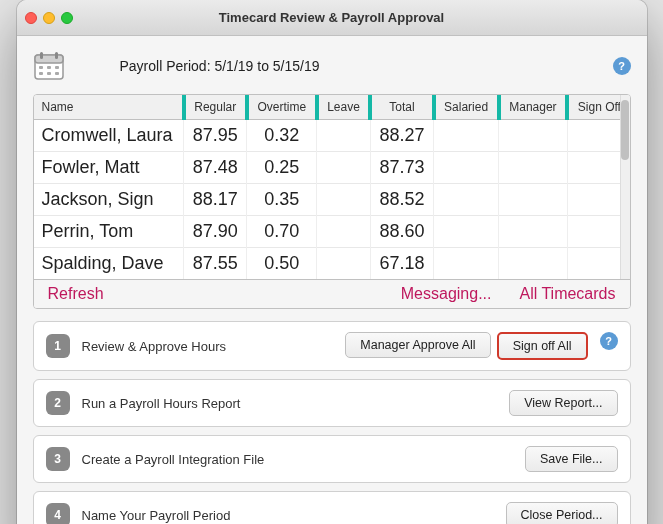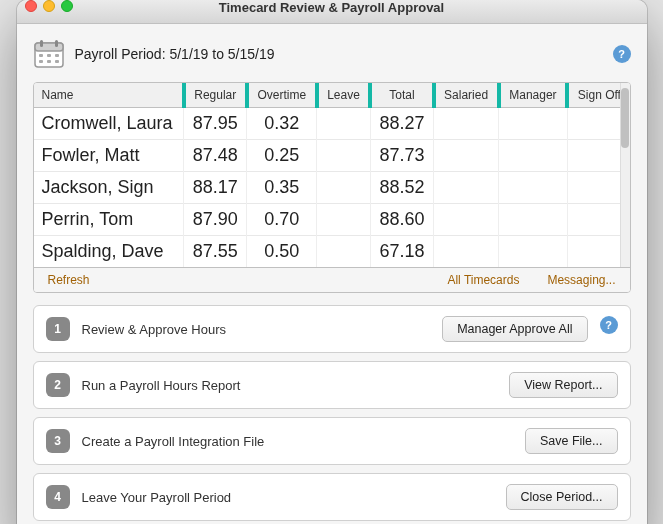--- a/index.html
+++ b/index.html
@@ -14,22 +14,23 @@
     }
     .window {
       width: 630px;
       background: #f5f5f5;
       border-radius: 10px;
       box-shadow: 0 20px 60px rgba(0,0,0,0.4), 0 0 0 1px rgba(0,0,0,0.15);
       overflow: hidden;
     }
     .titlebar {
       background: linear-gradient(180deg, #ebebeb 0%, #d6d6d6 100%);
-      height: 24px;
-      display: flex;
+      height: 36px;
+      display: flex;
+      align-items: center;
       padding: 0 8px;
       border-bottom: 1px solid #c0c0c0;
       position: relative;
     }
     .traffic-lights {
       display: flex;
       gap: 6px;
     }
     .traffic-light {
       width: 12px;
@@ -48,20 +49,21 @@
       color: #333;
     }
     .content {
       padding: 14px 16px 16px 16px;
     }
     .payroll-header {
       display: flex;
       align-items: center;
       margin-bottom: 12px;
       position: relative;
+      gap: 45px;
     }
     .calendar-icon {
       width: 32px;
       height: 32px;
       margin-right: 10px;
       flex-shrink: 0;
     }
     .payroll-period-text {
       font-size: 14px;
       font-weight: 500;
@@ -120,22 +122,22 @@
     }
     tbody td:last-child { border-right: none; }
     tbody td.num { text-align: center; }
     .table-footer {
       display: flex;
       border-top: 1px solid #c0c0c0;
       background: #f5f5f5;
     }
     .table-footer-btn {
       padding: 5px 14px;
-      font-size: 12px;
-      color: #a16207;
+      font-size: 16px;
+      color: #be185d;
       cursor: pointer;
       border: none;
       background: none;
     }
     .table-footer-right {
       margin-left: auto;
       display: flex;
     }
     .step-section {
       display: flex;
@@ -325,51 +327,52 @@
     </tr>
             </tbody>
         </table>
         <div class="scrollbar-track">
           <div class="scrollbar-thumb"></div>
         </div>
       </div>
       <div class="table-footer">
         <button class="table-footer-btn">Refresh</button>
         <div class="table-footer-right">
+          <button class="table-footer-btn">Messaging...</button>
           <button class="table-footer-btn">All Timecards</button>
-          <button class="table-footer-btn">Messaging...</button>
         </div>
       </div>
     </div>
 
     <div id="steps-container">
         <div class="step-section">
           <div class="step-badge">1</div>
           <span class="step-label">Review &amp; Approve Hours</span>
           <div class="step-buttons">
             <button class="btn">Manager Approve All</button>
+            <button class="btn btn-sign-off">Sign off All</button>
             <div class="step-help">?</div>
           </div>
         </div>
         <div class="step-section">
           <div class="step-badge">2</div>
           <span class="step-label">Run a Payroll Hours Report</span>
           <div class="step-buttons">
             <button class="btn">View Report...</button>
           </div>
         </div>
         <div class="step-section">
           <div class="step-badge">3</div>
           <span class="step-label">Create a Payroll Integration File</span>
           <div class="step-buttons">
             <button class="btn">Save File...</button>
           </div>
         </div>
         <div class="step-section">
           <div class="step-badge">4</div>
-          <span class="step-label">Leave Your Payroll Period</span>
+          <span class="step-label">Name Your Payroll Period</span>
           <div class="step-buttons">
             <button class="btn">Close Period...</button>
           </div>
         </div>
       </div>
   </div>
 </div>
 
 </body></html>

